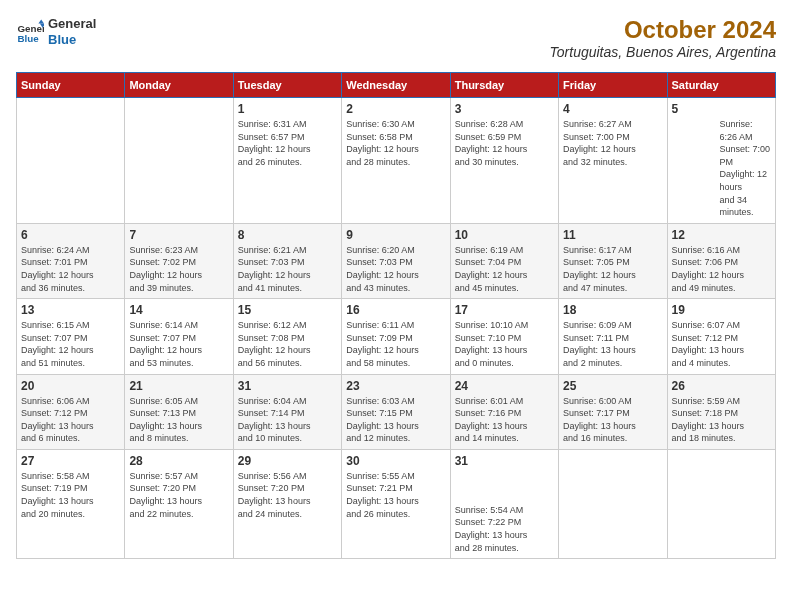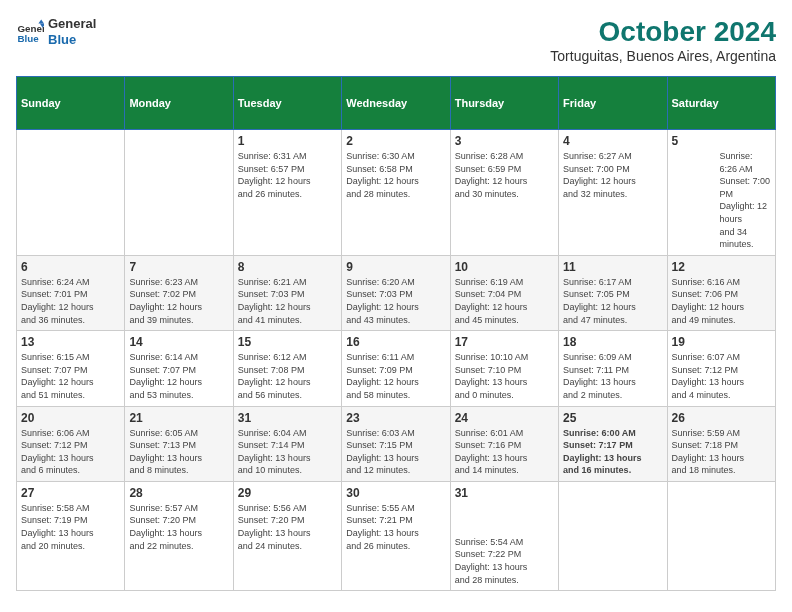--- a/index.html
+++ b/index.html
@@ -29,38 +29,39 @@
     }
     .logo-text .blue { color: #1a6aad; }
     .logo-icon {
       width: 28px;
       height: 28px;
     }
     .title-area {
       text-align: right;
     }
     .month-title {
-      font-size: 28px;
+      font-size: 24px;
       font-weight: bold;
-      color: #0f766e;
+      color: #a16207;
     }
     .location-title {
       font-size: 14px;
       color: #333;
       font-weight: normal;
+      font-style: italic;
     }
     .calendar-table {
       width: 100%;
       border-collapse: collapse;
       font-size: 10px;
     }
     .calendar-table th {
-      background-color: #15803d;
+      background-color: #b91c1c;
       color: #fff;
-      padding: 20px 4px;
+      padding: 6px 4px;
       text-align: left;
       font-size: 11px;
       border: 1px solid #2a6db5;
     }
     .calendar-table td {
       border: 1px solid #ccc;
       padding: 4px;
       vertical-align: top;
       width: 107px;
       min-height: 70px;
@@ -294,21 +295,21 @@
         </td>
         <td>
           <span class="day-number">24</span>
           <div class="day-info" style="white-space: pre-line;">Sunrise: 6:01 AM
 Sunset: 7:16 PM
 Daylight: 13 hours
 and 14 minutes.</div>
         </td>
         <td>
           <span class="day-number">25</span>
-          <div class="day-info" style="white-space: pre-line; font-weight: bold;">Sunrise: 6:00 AM
+          <div class="day-info" style="white-space: pre-line;">Sunrise: 6:00 AM
 Sunset: 7:17 PM
 Daylight: 13 hours
 and 16 minutes.</div>
         </td>
         <td>
           <span class="day-number">26</span>
           <div class="day-info" style="white-space: pre-line;">Sunrise: 5:59 AM
 Sunset: 7:18 PM
 Daylight: 13 hours
 and 18 minutes.</div>

